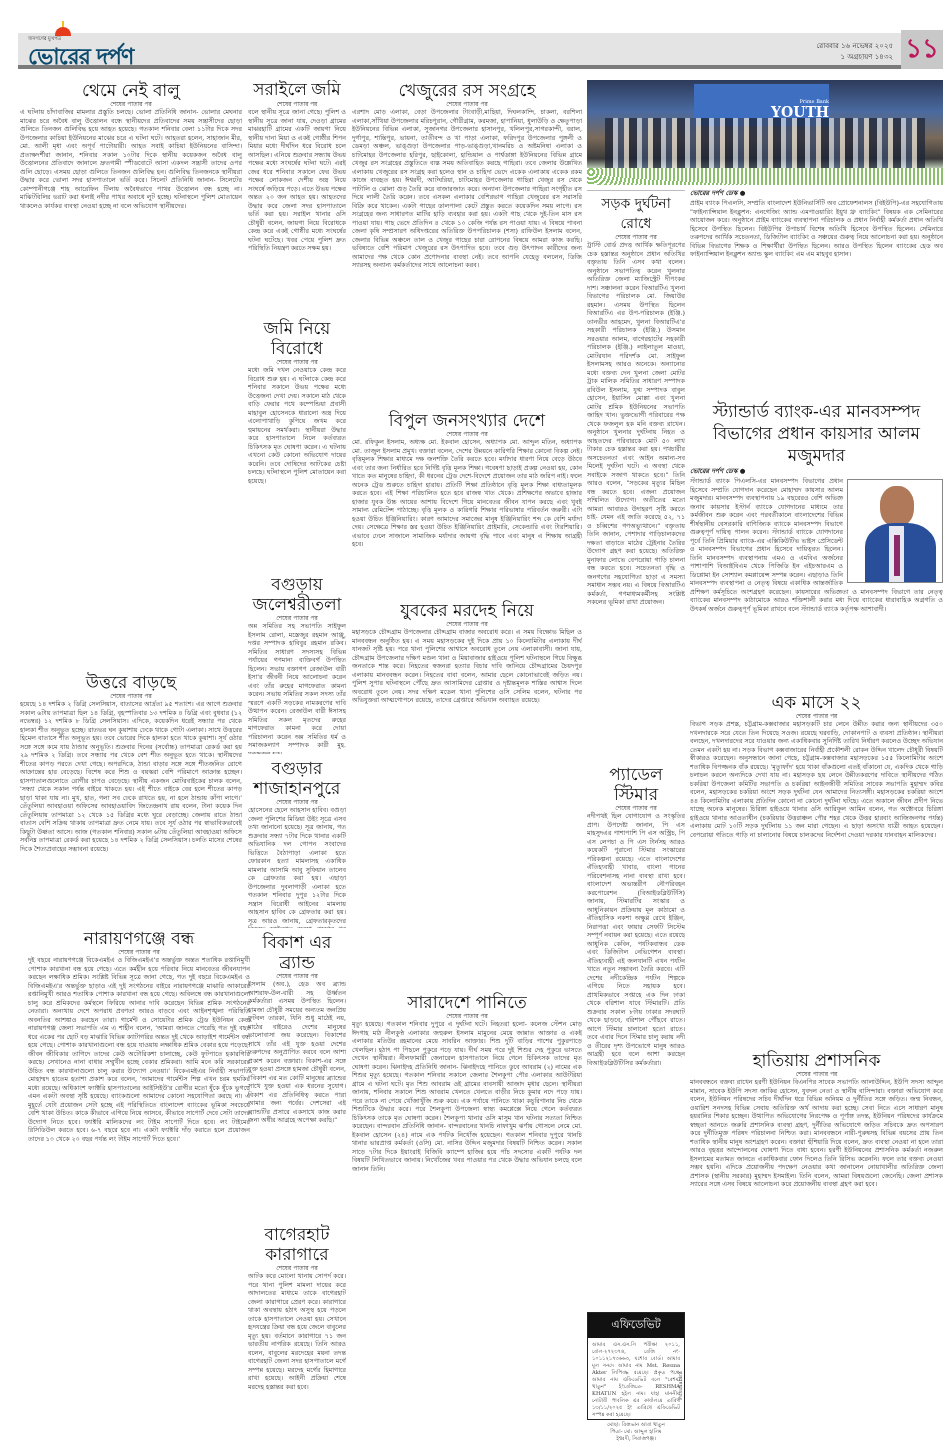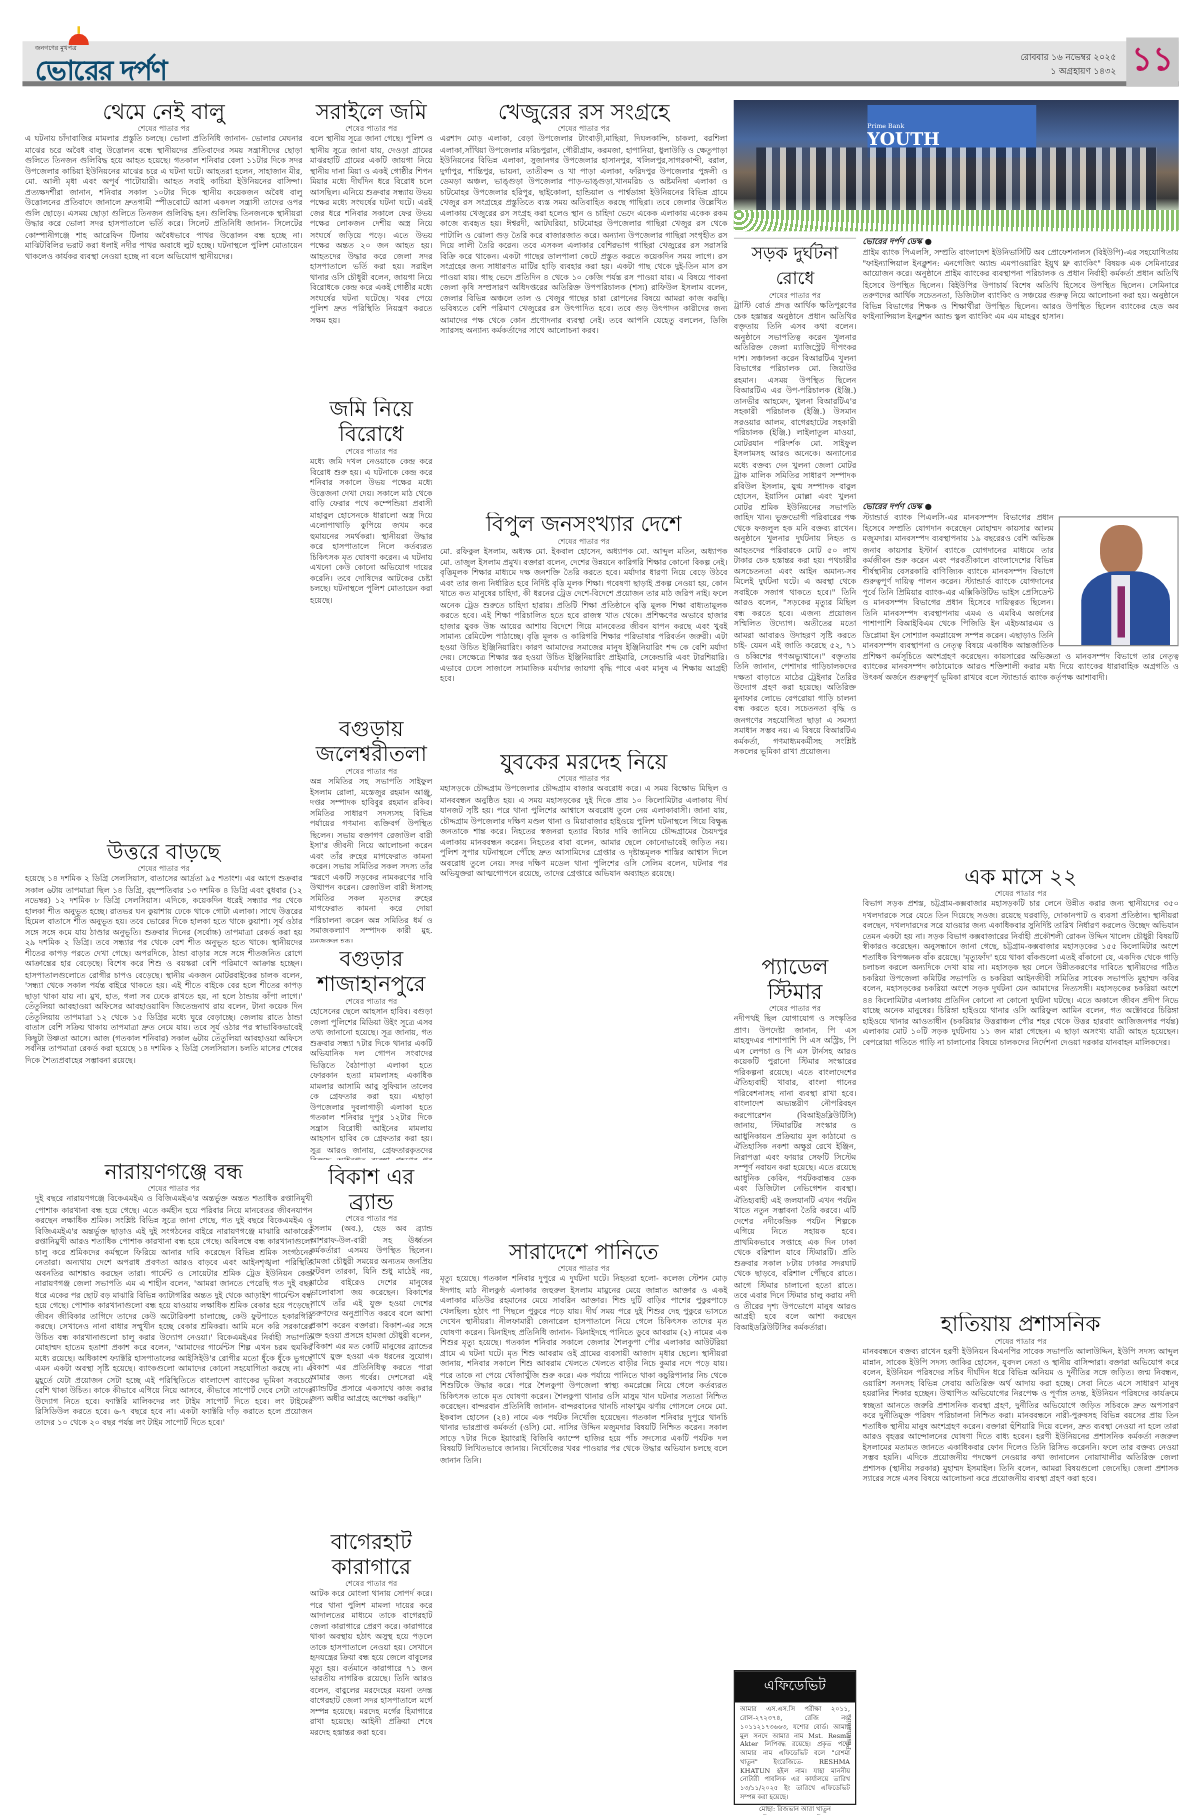--- a/index.html
+++ b/index.html
@@ -13,21 +13,21 @@
   .mast-date{position:absolute;right:50px;top:8px;text-align:right;font-size:7px;line-height:11px;color:#333;}
   .mast-page{position:absolute;right:0;top:-3px;width:42px;height:39px;background:#c8c8c8;font-size:26px;font-weight:bold;text-align:center;line-height:36px;color:#be185d;margin-left:36px;}
   .art{position:absolute;overflow:hidden;}
   .hl{font-size:17px;text-align:center;line-height:20px;color:#111;font-weight:normal;}
   .hl.big{font-size:24px;line-height:30px;}
   .cont{font-size:6px;text-align:center;color:#444;line-height:8px;}
   .body{font-size:6.3px;line-height:8.5px;text-align:justify;color:#333;}
   .byline{font-size:6.5px;font-style:italic;font-weight:bold;color:#222;}
   .rule{position:absolute;background:#bbb;}
   .photo{position:absolute;background:linear-gradient(180deg,#2d3b5a 0%,#4a6aa0 30%,#7a6a5a 55%,#3a3a3a 75%,#c8d8c0 85%,#e8f0e0 100%);}
-  .photo .screen{position:absolute;left:30%;top:4%;width:38%;height:40%;background:#3f6fc0;color:#fff;font-size:14px;text-align:left;padding-top:14px;font-weight:bold;}
+  .photo .screen{position:absolute;left:30%;top:4%;width:38%;height:40%;background:#3f6fc0;color:#fff;font-size:14px;text-align:right;padding-top:14px;font-weight:bold;}
   .photo .crowd{position:absolute;left:5%;right:5%;top:36%;height:50%;background:repeating-linear-gradient(90deg,#1c2436 0 8px,#cfd6e0 8px 13px,#3a4a6a 13px 19px,#e9e2d5 19px 24px);opacity:.75;}
   .photo .flowers{position:absolute;left:0;right:0;bottom:0;height:16%;background:repeating-radial-gradient(circle at 4px 4px,#fff 0 2px,#8ac06a 2px 4px);}
   .portrait{position:absolute;background:#fff;border:1px solid #888;}
   .portrait .suit{position:absolute;left:18%;right:6%;bottom:0;height:58%;background:#2a4f9a;border-radius:40% 40% 0 0;}
   .portrait .shirt{position:absolute;left:44%;width:16%;bottom:0;height:55%;background:#e8e8f0;}
   .portrait .tie{position:absolute;left:49%;width:6%;bottom:6%;height:40%;background:#8a2a6a;}
   .portrait .head{position:absolute;left:34%;top:6%;width:36%;height:40%;background:#b07a5a;border-radius:45%;}
   .affbox{position:absolute;border:1px solid #222;background:#fff;}
   .affbox .t{background:#111;color:#fff;font-size:11px;text-align:center;padding:3px 0;}
   .affbox .b{font-size:5.2px;line-height:7px;padding:3px 4px;text-align:justify;color:#333;}
@@ -60,21 +60,21 @@
   <div class="cont">শেষের পাতার পর</div>
   <div class="body">হয়েছে ১৪ দশমিক ২ ডিগ্রি সেলসিয়াস, বাতাসের আর্দ্রতা ৯৫ শতাংশ। এর আগে শুক্রবার সকাল ৬টায় তাপমাত্রা ছিল ১৪ ডিগ্রি, বৃহস্পতিবার ১৩ দশমিক ৪ ডিগ্রি এবং বুধবার (১২ নভেম্বর) ১২ দশমিক ৮ ডিগ্রি সেলসিয়াস। এদিকে, কয়েকদিন ধরেই সন্ধ্যার পর থেকে হালকা শীত অনুভূত হচ্ছে। রাতভর ঘন কুয়াশায় ঢেকে থাকে গোটা এলাকা। সাথে উত্তরের হিমেল বাতাসে শীত অনুভূত হয়। তবে ভোরের দিকে হালকা হতে থাকে কুয়াশা। সূর্য ওঠার সঙ্গে সঙ্গে কমে যায় ঠাণ্ডার অনুভূতি। শুক্রবার দিনের (সর্বোচ্চ) তাপমাত্রা রেকর্ড করা হয় ২৯ দশমিক ২ ডিগ্রি। তবে সন্ধ্যার পর থেকে বেশ শীত অনুভূত হতে থাকে। স্থানীয়দের শীতের কাপড় পরতে দেখা গেছে। অপরদিকে, ঠান্ডা বাড়ার সঙ্গে সঙ্গে শীতজনিত রোগে আক্রান্তের হার বেড়েছে। বিশেষ করে শিশু ও বয়স্করা বেশি পরিমাণে আক্রান্ত হচ্ছেন। হাসপাতালগুলোতে রোগীর চাপও বেড়েছে। স্থানীয় একজন মোটরবাইকের চালক বলেন, 'সন্ধ্যা থেকে সকাল পর্যন্ত বাইরে থাকতে হয়। এই শীতে বাইকে বের হলে শীতের কাপড় ছাড়া থাকা যায় না। মুখ, হাত, গলা সব ঢেকে রাখতে হয়, না হলে ঠান্ডায় কাঁপা লাগে।' তেঁতুলিয়া আবহাওয়া অফিসের আবহাওয়াবিদ জিতেন্দ্রনাথ রায় বলেন, টানা কয়েক দিন তেঁতুলিয়ায় তাপমাত্রা ১২ থেকে ১৫ ডিগ্রির মধ্যে ঘুরে বেড়াচ্ছে। জেলায় রাতে ঠান্ডা বাতাস বেশি সক্রিয় থাকায় তাপমাত্রা দ্রুত নেমে যায়। তবে সূর্য ওঠার পর স্বাভাবিকভাবেই কিছুটা উষ্ণতা আসে। আজ (গতকাল শনিবার) সকাল ৬টায় তেঁতুলিয়া আবহাওয়া অফিসে সর্বনিম্ন তাপমাত্রা রেকর্ড করা হয়েছে ১৪ দশমিক ২ ডিগ্রি সেলসিয়াস। চলতি মাসের শেষের দিকে শৈত্যপ্রবাহের সম্ভাবনা রয়েছে।</div>
 </div>
 
 <div class="art" style="left:28px;top:895px;width:222px;height:545px;margin-top:33px;">
   <div class="hl">নারায়ণগঞ্জে বন্ধ</div>
   <div class="cont">শেষের পাতার পর</div>
   <div class="body">দুই বছরে নারায়ণগঞ্জে বিকেএমইএ ও বিজিএমইএ'র অন্তর্ভুক্ত অন্তত শতাধিক রপ্তানিমুখী পোশাক কারখানা বন্ধ হয়ে গেছে। এতে কর্মহীন হয়ে পরিবার নিয়ে মানবেতর জীবনযাপন করছেন লক্ষাধিক শ্রমিক। সংশ্লিষ্ট বিভিন্ন সূত্রে জানা গেছে, গত দুই বছরে বিকেএমইএ ও বিজিএমইএ'র অন্তর্ভুক্ত ছাড়াও এই দুই সংগঠনের বাইরে নারায়ণগঞ্জে মাঝারি আকারের রপ্তানিমুখী আরও শতাধিক পোশাক কারখানা বন্ধ হয়ে গেছে। অবিলম্বে বন্ধ কারখানাগুলো চালু করে শ্রমিকদের কর্মস্থলে ফিরিয়ে আনার দাবি করেছেন বিভিন্ন শ্রমিক সংগঠনের নেতারা। অন্যথায় দেশে অপরাধ প্রবণতা আরও বাড়বে এবং আইনশৃঙ্খলা পরিস্থিতি অবনতির আশঙ্কাও করছেন তারা। গার্মেন্ট ও সোয়েটার শ্রমিক ট্রেড ইউনিয়ন কেন্দ্র নারায়ণগঞ্জ জেলা সভাপতি এম এ শাহীন বলেন, 'আমরা জানতে পেরেছি গত দুই বছর ধরে একের পর ছোট বড় মাঝারি বিভিন্ন ক্যাটাগরির অন্তত দুই থেকে আড়াইশ গার্মেন্টস বন্ধ হয়ে গেছে। পোশাক কারখানাগুলো বন্ধ হয়ে যাওয়ায় লক্ষাধিক শ্রমিক বেকার হয়ে পড়েছে। জীবন জীবিকার তাগিদে তাদের কেউ অটোরিকশা চালাচ্ছে, কেউ ফুটপাতে হকারগিরি করছে। সেখানেও নানা বাধার সম্মুখীন হচ্ছে বেকার শ্রমিকরা। আমি মনে করি সরকারের উচিত বন্ধ কারখানাগুলো চালু করার উদ্যোগ নেওয়া।' বিকেএমইএর নির্বাহী সভাপতি মোহাম্মদ হাতেম হতাশা প্রকাশ করে বলেন, 'আমাদের গার্মেন্টস শিল্প এখন চরম হুমকির মধ্যে রয়েছে। অধিকাংশ ফ্যাক্টরি হাসপাতালের আইসিইউ'র রোগীর মতো ধুঁকে ধুঁকে ভুগছে এমন একটা অবস্থা সৃষ্টি হয়েছে। ব্যাংকগুলো আমাদের কোনো সহযোগিতা করছে না। এ মুহূর্তে যেটা প্রয়োজন সেটা হচ্ছে এই পরিস্থিতিতে বাংলাদেশ ব্যাংকের ভূমিকা সবচেয়ে বেশি থাকা উচিত। কাকে কীভাবে এগিয়ে নিয়ে আসবে, কীভাবে সাপোর্ট দেবে সেটা তাদের উদ্যোগ নিতে হবে। ফ্যাক্টরি মালিকদের লং টাইম সাপোর্ট দিতে হবে। লং টাইমের রিসিডিউল করতে হবে। ৬-৭ বছরে হবে না। একটা ফ্যাক্টরি দাঁড় করাতে হলে প্রয়োজন তাদের ১০ থেকে ২০ বছর পর্যন্ত লং টাইম সাপোর্ট দিতে হবে।'</div>
 </div>
 
-<div class="art" style="left:248px;top:80px;width:98px;height:240px;">
+<div class="art" style="left:248px;top:80px;width:98px;height:240px;font-family:Liberation Serif, serif;">
   <div class="hl">সরাইলে জমি</div>
   <div class="cont">শেষের পাতার পর</div>
   <div class="body">বলে স্থানীয় সূত্রে জানা গেছে। পুলিশ ও স্থানীয় সূত্রে জানা যায়, দেওড়া গ্রামের মাঝরহাটি গ্রামের একটি জায়গা নিয়ে স্থানীয় দানা মিয়া ও একই গোষ্ঠীর শিপন মিয়ার মধ্যে দীর্ঘদিন ধরে বিরোধ চলে আসছিল। এনিয়ে শুক্রবার সন্ধ্যায় উভয় পক্ষের মধ্যে সংঘর্ষের ঘটনা ঘটে। এরই জের ধরে শনিবার সকালে ফের উভয় পক্ষের লোকজন দেশীয় অস্ত্র নিয়ে সংঘর্ষে জড়িয়ে পড়ে। এতে উভয় পক্ষের অন্তত ২০ জন আহত হয়। আহতদের উদ্ধার করে জেলা সদর হাসপাতালে ভর্তি করা হয়। সরাইল থানার ওসি চৌধুরী বলেন, জায়গা নিয়ে বিরোধকে কেন্দ্র করে একই গোষ্ঠীর মধ্যে সংঘর্ষের ঘটনা ঘটেছে। খবর পেয়ে পুলিশ দ্রুত পরিস্থিতি নিয়ন্ত্রণ করতে সক্ষম হয়।</div>
 </div>
 
 <div class="art" style="left:248px;top:318px;width:98px;height:250px;">
   <div class="hl">জমি নিয়ে বিরোধে</div>
   <div class="cont">শেষের পাতার পর</div>
   <div class="body">মধ্যে জমি দখল নেওয়াকে কেন্দ্র করে বিরোধ শুরু হয়। এ ঘটনাকে কেন্দ্র করে শনিবার সকালে উভয় পক্ষের মধ্যে উত্তেজনা দেখা দেয়। সকালে মাঠ থেকে বাড়ি ফেরার পথে কম্পেন্ডিয়া প্রবাসী মাহাবুল হোসেনকে ধারালো অস্ত্র দিয়ে এলোপাথাড়ি কুপিয়ে জখম করে হুমায়নের সমর্থকরা। স্থানীয়রা উদ্ধার করে হাসপাতালে নিলে কর্তব্যরত চিকিৎসক মৃত ঘোষণা করেন। এ ঘটনায় এখনো কেউ কোনো অভিযোগ দায়ের করেনি। তবে দোষিদের আটকের চেষ্টা চলছে। ঘটনাস্থলে পুলিশ মোতায়েন করা হয়েছে।</div>
 </div>
@@ -142,34 +142,35 @@
   <div class="cont">শেষের পাতার পর</div>
   <div class="body">ট্রাস্টি বোর্ড প্রদত্ত আর্থিক ক্ষতিপূরণের চেক হস্তান্তর অনুষ্ঠানে প্রধান অতিথির বক্তৃতায় তিনি এসব কথা বলেন। অনুষ্ঠানে সভাপতিত্ব করেন খুলনার অতিরিক্ত জেলা ম্যাজিস্ট্রেট দীপংকর দাশ। সঞ্চালনা করেন বিআরটিএ খুলনা বিভাগের পরিচালক মো. জিয়াউর রহমান। এসময় উপস্থিত ছিলেন বিআরটিএ এর উপ-পরিচালক (ইঞ্জি.) তানভীর আহমেদ, খুলনা বিআরটিএ'র সহকারী পরিচালক (ইঞ্জি.) উসমান সরওয়ার আলম, বাগেরহাটের সহকারী পরিচালক (ইঞ্জি.) লাইলাতুল মাওয়া, মোটরযান পরিদর্শক মো. সাইফুল ইসলামসহ আরও অনেকে। অন্যান্যের মধ্যে বক্তব্য দেন খুলনা জেলা মোটর ট্রাক মালিক সমিতির সাধারণ সম্পাদক রবিউল ইসলাম, যুগ্ম সম্পাদক বাবুল হোসেন, ইয়াসিন মোল্লা এবং খুলনা মোটর শ্রমিক ইউনিয়নের সভাপতি জাহিদ খান। ভুক্তভোগী পরিবারের পক্ষ থেকে ফজলুল হক মনি বক্তব্য রাখেন। অনুষ্ঠানে খুলনার দুর্ঘটনায় নিহত ও আহতদের পরিবারকে মোট ৫০ লাখ টাকার চেক হস্তান্তর করা হয়। পথচারীর অসচেতনতা এবং আইন অমান্য-সব মিলেই দুর্ঘটনা ঘটে। এ অবস্থা থেকে সবাইকে সজাগ থাকতে হবে।" তিনি আরও বলেন, "সড়কের মৃত্যুর মিছিল বন্ধ করতে হবে। এজন্য প্রয়োজন সম্মিলিত উদ্যোগ। অতীতের মতো আমরা আবারও উদাহরণ সৃষ্টি করতে চাই- যেমন এই জাতি করেছে ৫২, ৭১ ও চব্বিশের গণঅভ্যুত্থানে।" বক্তৃতায় তিনি জানান, পেশাদার গাড়িচালকদের দক্ষতা বাড়াতে মাঠের ট্রেইনার তৈরির উদ্যোগ গ্রহণ করা হয়েছে। অতিরিক্ত মুনাফার লোভে বেপরোয়া গাড়ি চালনা বন্ধ করতে হবে। সচেতনতা বৃদ্ধি ও জনগণের সহযোগিতা ছাড়া এ সমস্যা সমাধান সম্ভব নয়। এ বিষয়ে বিআরটিএ কর্মকর্তা, গণমাধ্যমকর্মীসহ সংশ্লিষ্ট সকলের ভূমিকা রাখা প্রয়োজন।</div>
 </div>
 
 <div class="art" style="left:587px;top:764px;width:98px;height:545px;">
   <div class="hl">প্যাডেল স্টিমার</div>
   <div class="cont">শেষের পাতার পর</div>
   <div class="body">নদীপথই ছিল যোগাযোগ ও সংস্কৃতির প্রাণ। উপদেষ্টা জানান, পি এস মাহসুদএর পাশাপাশি পি এস অস্ট্রিচ, পি এস লেপচা ও পি এস টার্নসহ আরও কয়েকটি পুরানো স্টিমার সংস্কারের পরিকল্পনা রয়েছে। এতে বাংলাদেশের ঐতিহ্যবাহী খাবার, বাংলা গানের পরিবেশনাসহ নানা ব্যবস্থা রাখা হবে। বাংলাদেশ অভ্যন্তরীণ নৌপরিবহন করপোরেশন (বিআইডব্লিউটিসি) জানায়, স্টিমারটির সংস্কার ও আধুনিকায়ন প্রক্রিয়ায় মূল কাঠামো ও ঐতিহাসিক নকশা অক্ষুণ্ণ রেখে ইঞ্জিন, নিরাপত্তা এবং ফায়ার সেফটি সিস্টেম সম্পূর্ণ নবায়ন করা হয়েছে। এতে রয়েছে আধুনিক কেবিন, পর্যটকবান্ধব ডেক এবং ডিজিটাল নেভিগেশন ব্যবস্থা। ঐতিহ্যবাহী এই জলযানটি এখন পর্যটন খাতে নতুন সম্ভাবনা তৈরি করবে। এটি দেশের নদীকেন্দ্রিক পর্যটন শিল্পকে এগিয়ে নিতে সহায়ক হবে। প্রাথমিকভাবে সপ্তাহে এক দিন ঢাকা থেকে বরিশাল যাবে স্টিমারটি। প্রতি শুক্রবার সকাল ৮টায় ঢাকার সদরঘাট থেকে ছাড়বে, বরিশাল পৌঁছবে রাতে। আগে স্টিমার চালানো হতো রাতে। তবে এবার দিনে স্টিমার চালু করায় নদী ও তীরের দৃশ্য উপভোগে মানুষ আরও আগ্রহী হবে বলে আশা করছেন বিআইডব্লিউটিসির কর্মকর্তারা।</div>
 </div>
 
-<div class="affbox" style="left:587px;top:1312px;width:98px;height:108px;margin-top:24px;">
+<div class="affbox" style="left:587px;top:1312px;width:98px;height:108px;">
   <div class="t">এফিডেভিট</div>
   <div class="b">আমার এস.এস.সি পরীক্ষা ২০১১, রোল-২৭২৩৭৪, রেজি নং- ১০১১২১৭৩৬৬৩, যশোর বোর্ড। আমার মূল সনদে আমার নাম Mst. Resma Akter লিপিবদ্ধ রয়েছে। প্রকৃত পক্ষে আমার নাম এফিডেভিট বলে "রেশমা খাতুন" ইংরেজিতে- RESHMA KHATUN হইল নাম। যাহা মাননীয় নোটারী পাবলিক এর কার্যালয়ে তারিখ ১৩/১১/২০২৫ ইং তারিখে এফিডেভিট সম্পন্ন করা হয়েছে।</div>
   <div class="sig" style="white-space:pre-line;">মোছা: রিজভান আরা খাতুন
 পিতা- মো: আব্দুল হালিম
 ইশ্বরদী, সিরাজগঞ্জ।</div>
 </div>
 
 <div class="art" style="left:690px;top:188px;width:253px;height:210px;">
   <div class="byline">ভোরের দর্পণ ডেস্ক ●</div>
   <div class="body">প্রাইম ব্যাংক পিএলসি, সম্প্রতি বাংলাদেশ ইউনিভার্সিটি অব প্রোফেশনালস (বিইউপি)-এর সহযোগিতায় "ফাইন্যান্সিয়াল ইনক্লুশন: এনগেজিং অ্যান্ড এমপাওয়ারিং ইয়ুথ থ্রু ব্যাংকিং" বিষয়ক এক সেমিনারের আয়োজন করে। অনুষ্ঠানে প্রাইম ব্যাংকের ব্যবস্থাপনা পরিচালক ও প্রধান নির্বাহী কর্মকর্তা প্রধান অতিথি হিসেবে উপস্থিত ছিলেন। বিইউপির উপাচার্য বিশেষ অতিথি হিসেবে উপস্থিত ছিলেন। সেমিনারে তরুণদের আর্থিক সচেতনতা, ডিজিটাল ব্যাংকিং ও সঞ্চয়ের গুরুত্ব নিয়ে আলোচনা করা হয়। অনুষ্ঠানে বিভিন্ন বিভাগের শিক্ষক ও শিক্ষার্থীরা উপস্থিত ছিলেন। আরও উপস্থিত ছিলেন ব্যাংকের হেড অব ফাইন্যান্সিয়াল ইনক্লুশন অ্যান্ড স্কুল ব্যাংকিং এম এম মাহবুব হাসান।</div>
 </div>
 
 <div class="art" style="left:690px;top:400px;width:253px;height:290px;">
+  <div class="hl big" style="font-size:17px;line-height:22px;">স্ট্যান্ডার্ড ব্যাংক-এর মানবসম্পদ বিভাগের প্রধান কায়সার আলম মজুমদার</div>
   <div class="byline">ভোরের দর্পণ ডেস্ক ●</div>
   <div style="position:relative;">
     <div class="portrait" style="float:right;position:relative;width:96px;height:104px;margin:2px 0 2px 4px;">
       <div class="head"></div>
       <div class="suit"></div>
       <div class="shirt"></div>
       <div class="tie"></div>
     </div>
     <div class="body">স্ট্যান্ডার্ড ব্যাংক পিএলসি-এর মানবসম্পদ বিভাগের প্রধান হিসেবে সম্প্রতি যোগদান করেছেন মোহাম্মদ কায়সার আলম মজুমদার। মানবসম্পদ ব্যবস্থাপনায় ১৯ বছরেরও বেশি অভিজ্ঞ জনাব কায়সার ইস্টার্ন ব্যাংকে যোগদানের মাধ্যমে তার কর্মজীবন শুরু করেন এবং পরবর্তীকালে বাংলাদেশের বিভিন্ন শীর্ষস্থানীয় বেসরকারি বাণিজ্যিক ব্যাংকে মানবসম্পদ বিভাগে গুরুত্বপূর্ণ দায়িত্ব পালন করেন। স্ট্যান্ডার্ড ব্যাংকে যোগদানের পূর্বে তিনি প্রিমিয়ার ব্যাংক-এর এক্সিকিউটিভ ভাইস প্রেসিডেন্ট ও মানবসম্পদ বিভাগের প্রধান হিসেবে দায়িত্বরত ছিলেন। তিনি মানবসম্পদ ব্যবস্থাপনায় এমএ ও এমবিএ অর্জনের পাশাপাশি বিআইবিএম থেকে পিজিডি ইন এইচআরএম ও ডিপ্লোমা ইন সোশ্যাল কমপ্লায়েন্স সম্পন্ন করেন। এছাড়াও তিনি মানবসম্পদ ব্যবস্থাপনা ও নেতৃত্ব বিষয়ে একাধিক আন্তর্জাতিক প্রশিক্ষণ কর্মসূচিতে অংশগ্রহণ করেছেন। কায়সারের অভিজ্ঞতা ও মানবসম্পদ বিভাগে তার নেতৃত্ব ব্যাংকের মানবসম্পদ কাঠামোকে আরও শক্তিশালী করার মধ্য দিয়ে ব্যাংকের ধারাবাহিক অগ্রগতি ও উৎকর্ষ অর্জনে গুরুত্বপূর্ণ ভূমিকা রাখবে বলে স্ট্যান্ডার্ড ব্যাংক কর্তৃপক্ষ আশাবাদী।</div>
   </div>

